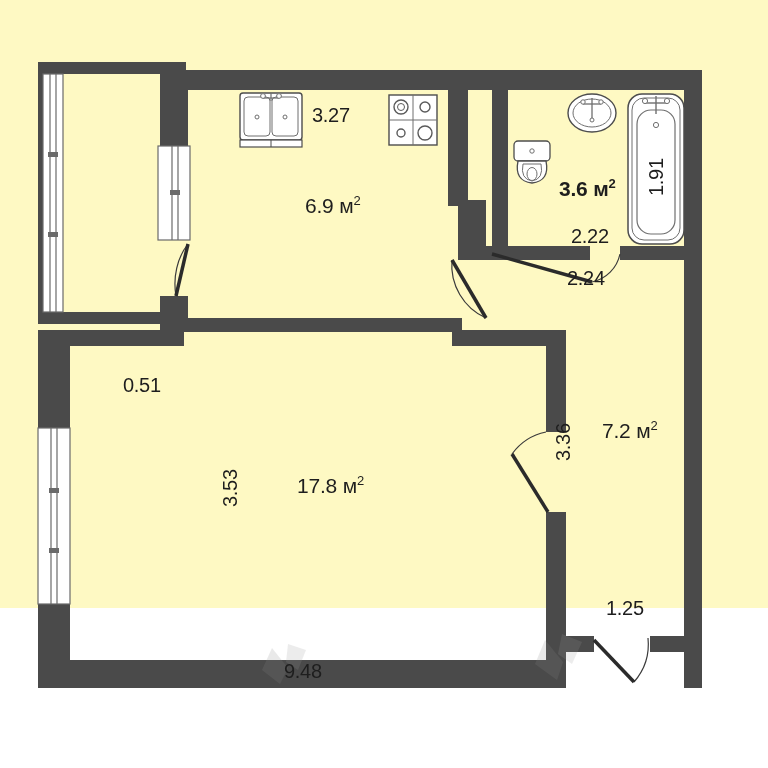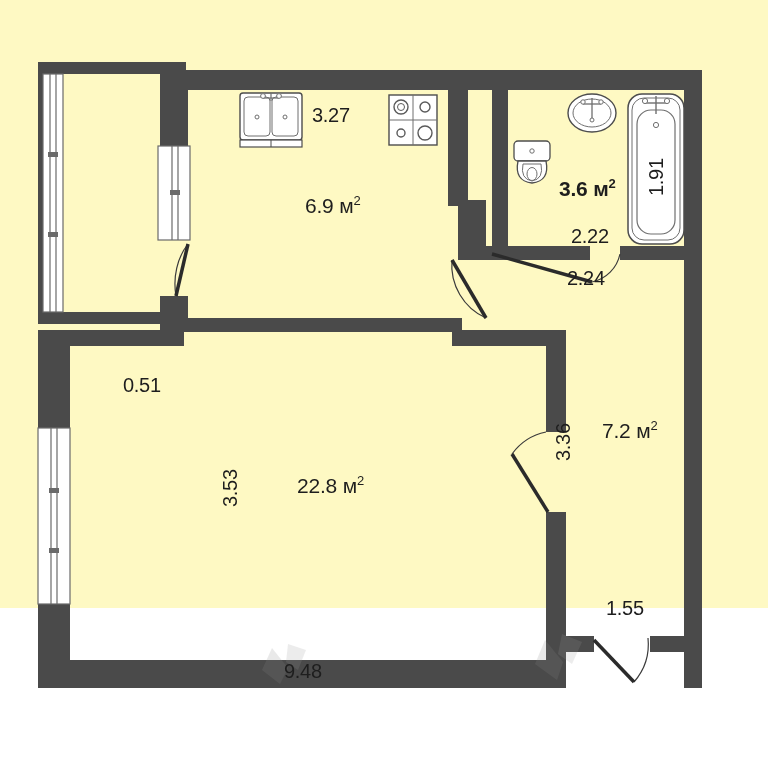--- a/index.html
+++ b/index.html
@@ -240,31 +240,31 @@
   <div class="dim-label" style="left:567px; top:268px;">2.24</div>
 
   <div class="dim-label" style="left:123px; top:375px;">0.51</div>
 
   <div class="dim-label rot90" style="left:220px; top:507px;">3.53</div>
 
   <div class="dim-label" style="left:284px; top:661px;">9.48</div>
 
   <div class="dim-label rot90" style="left:553px; top:461px;">3.36</div>
 
-  <div class="dim-label" style="left:606px; top:598px;">1.55</div>
+  <div class="dim-label" style="left:606px; top:598px;">1.25</div>
 
   <div class="area-label" style="left:305px; top:195px;">
     <span>6.9</span><span>&nbsp;</span><span>м</span><sup>2</sup>
   </div>
 
   <div class="area-label" style="left:559px; top:178px;font-weight:bold;">
     <span>3.6</span><span>&nbsp;</span><span>м</span><sup>2</sup>
   </div>
 
   <div class="area-label" style="left:297px; top:475px;">
-    <span>22.8</span><span>&nbsp;</span><span>м</span><sup>2</sup>
+    <span>17.8</span><span>&nbsp;</span><span>м</span><sup>2</sup>
   </div>
 
   <div class="area-label" style="left:602px; top:380px;margin-top:40px;">
     <span>7.2</span><span>&nbsp;</span><span>м</span><sup>2</sup>
   </div>
 
 </div>
 
 </body></html>

